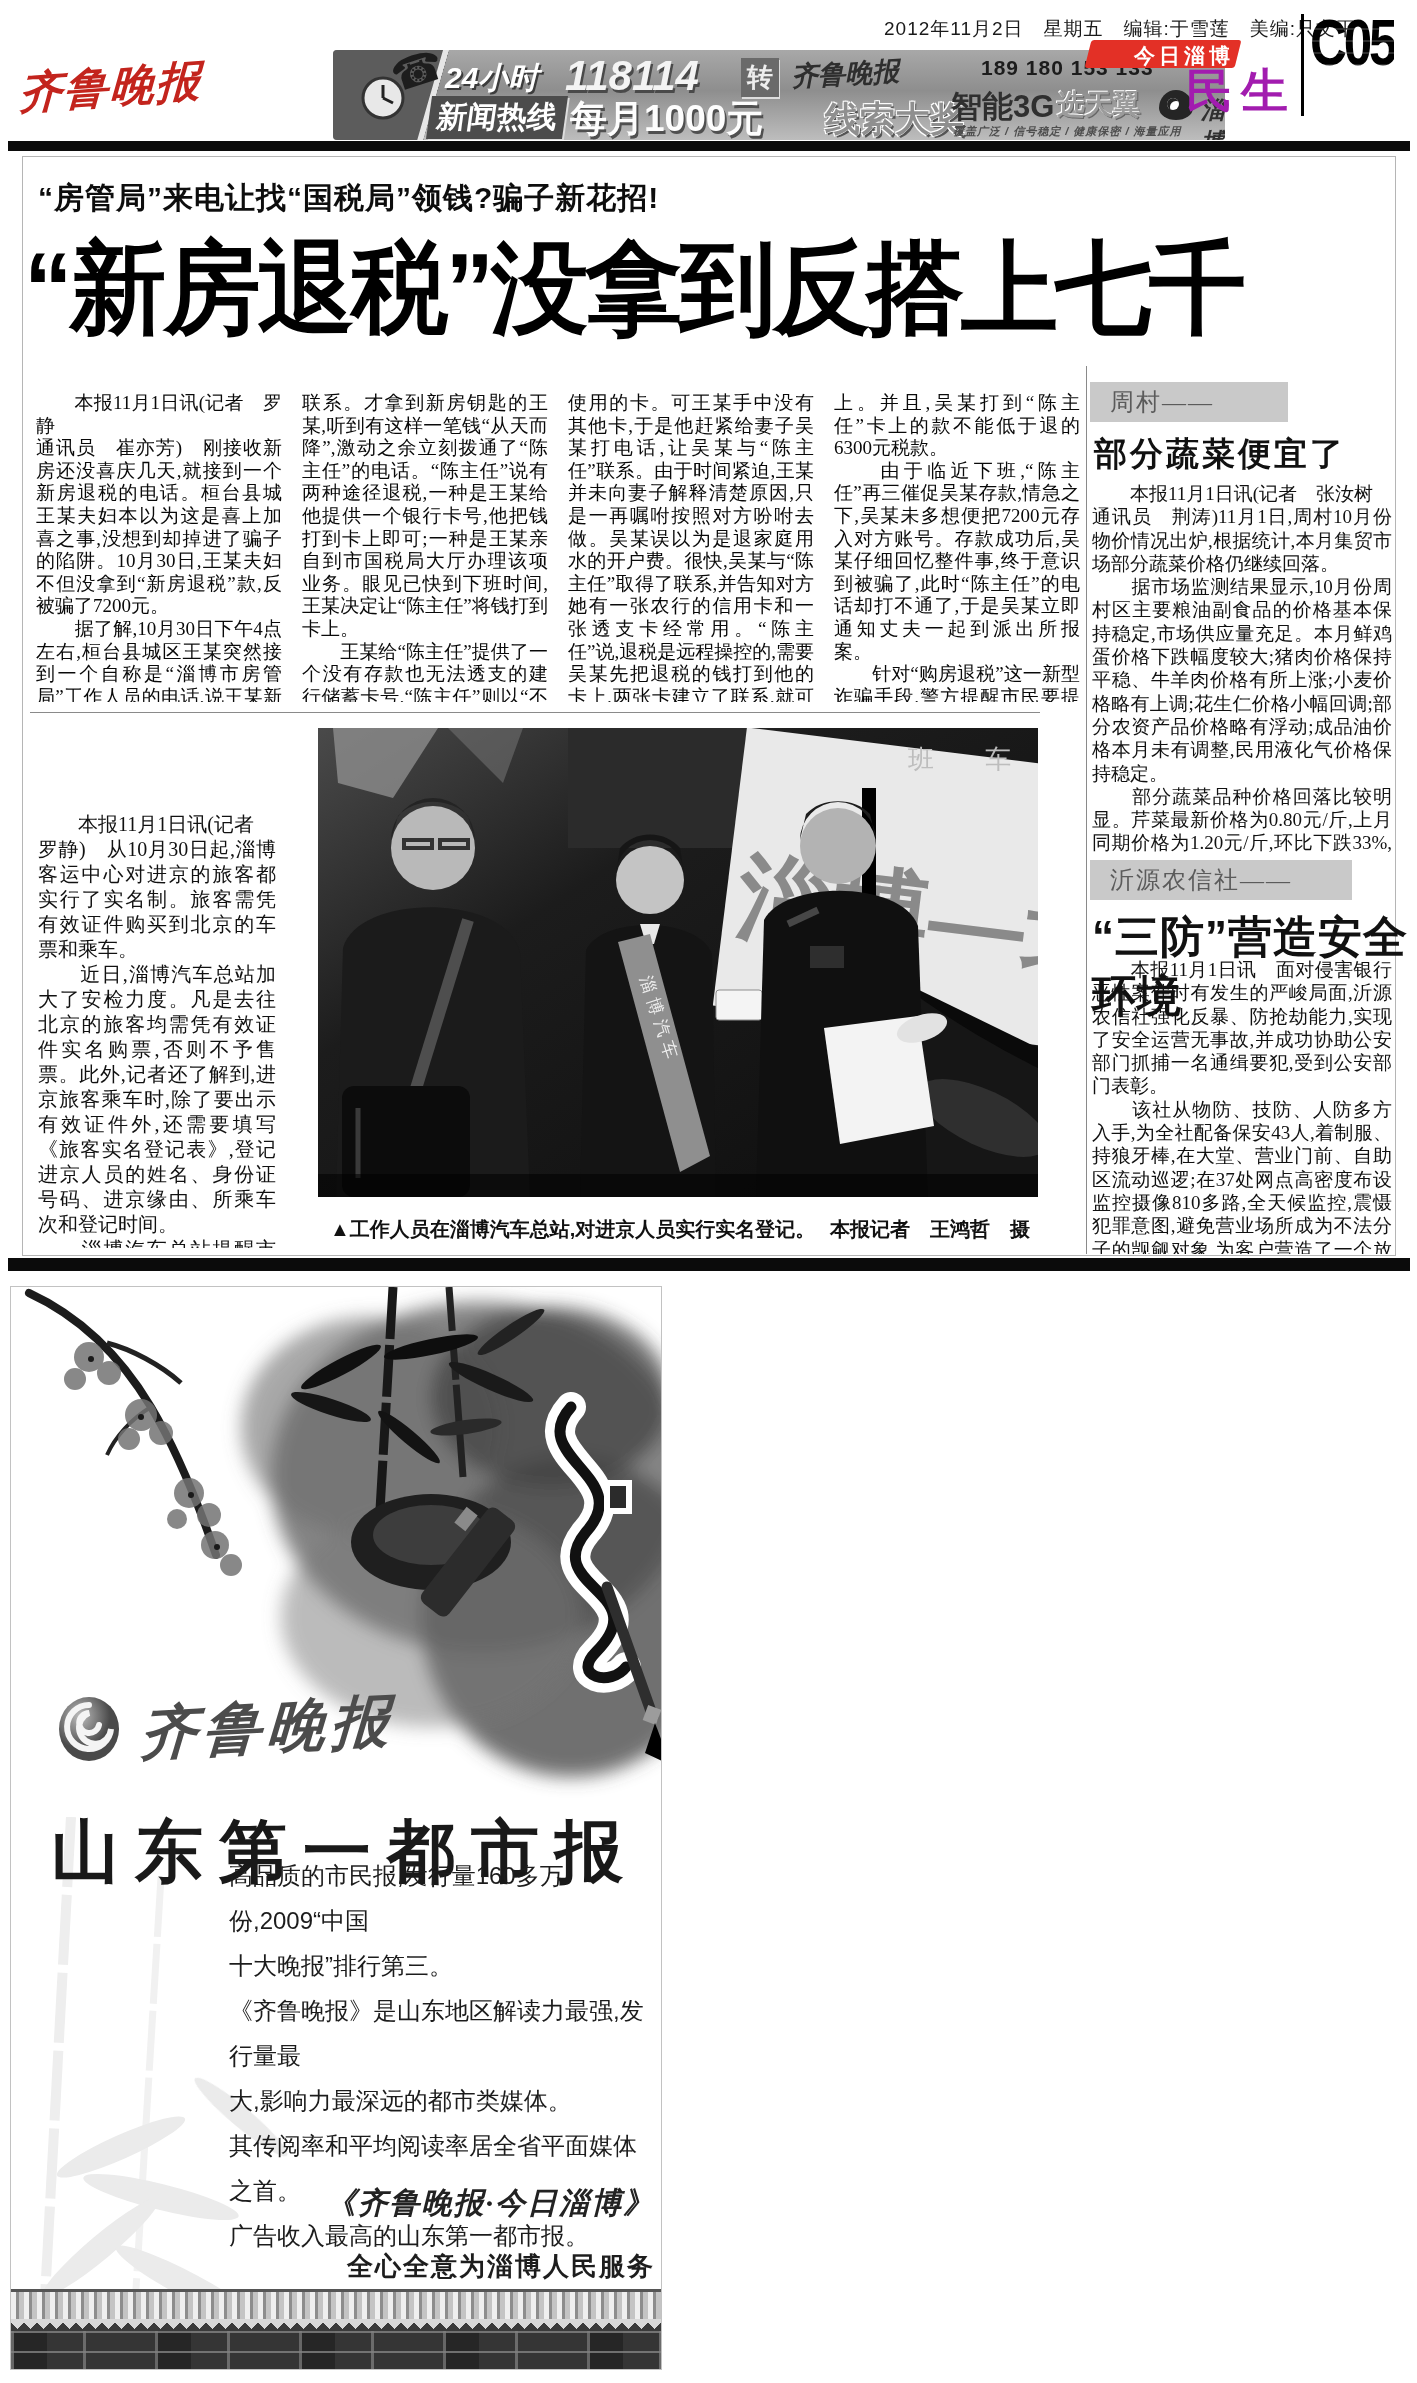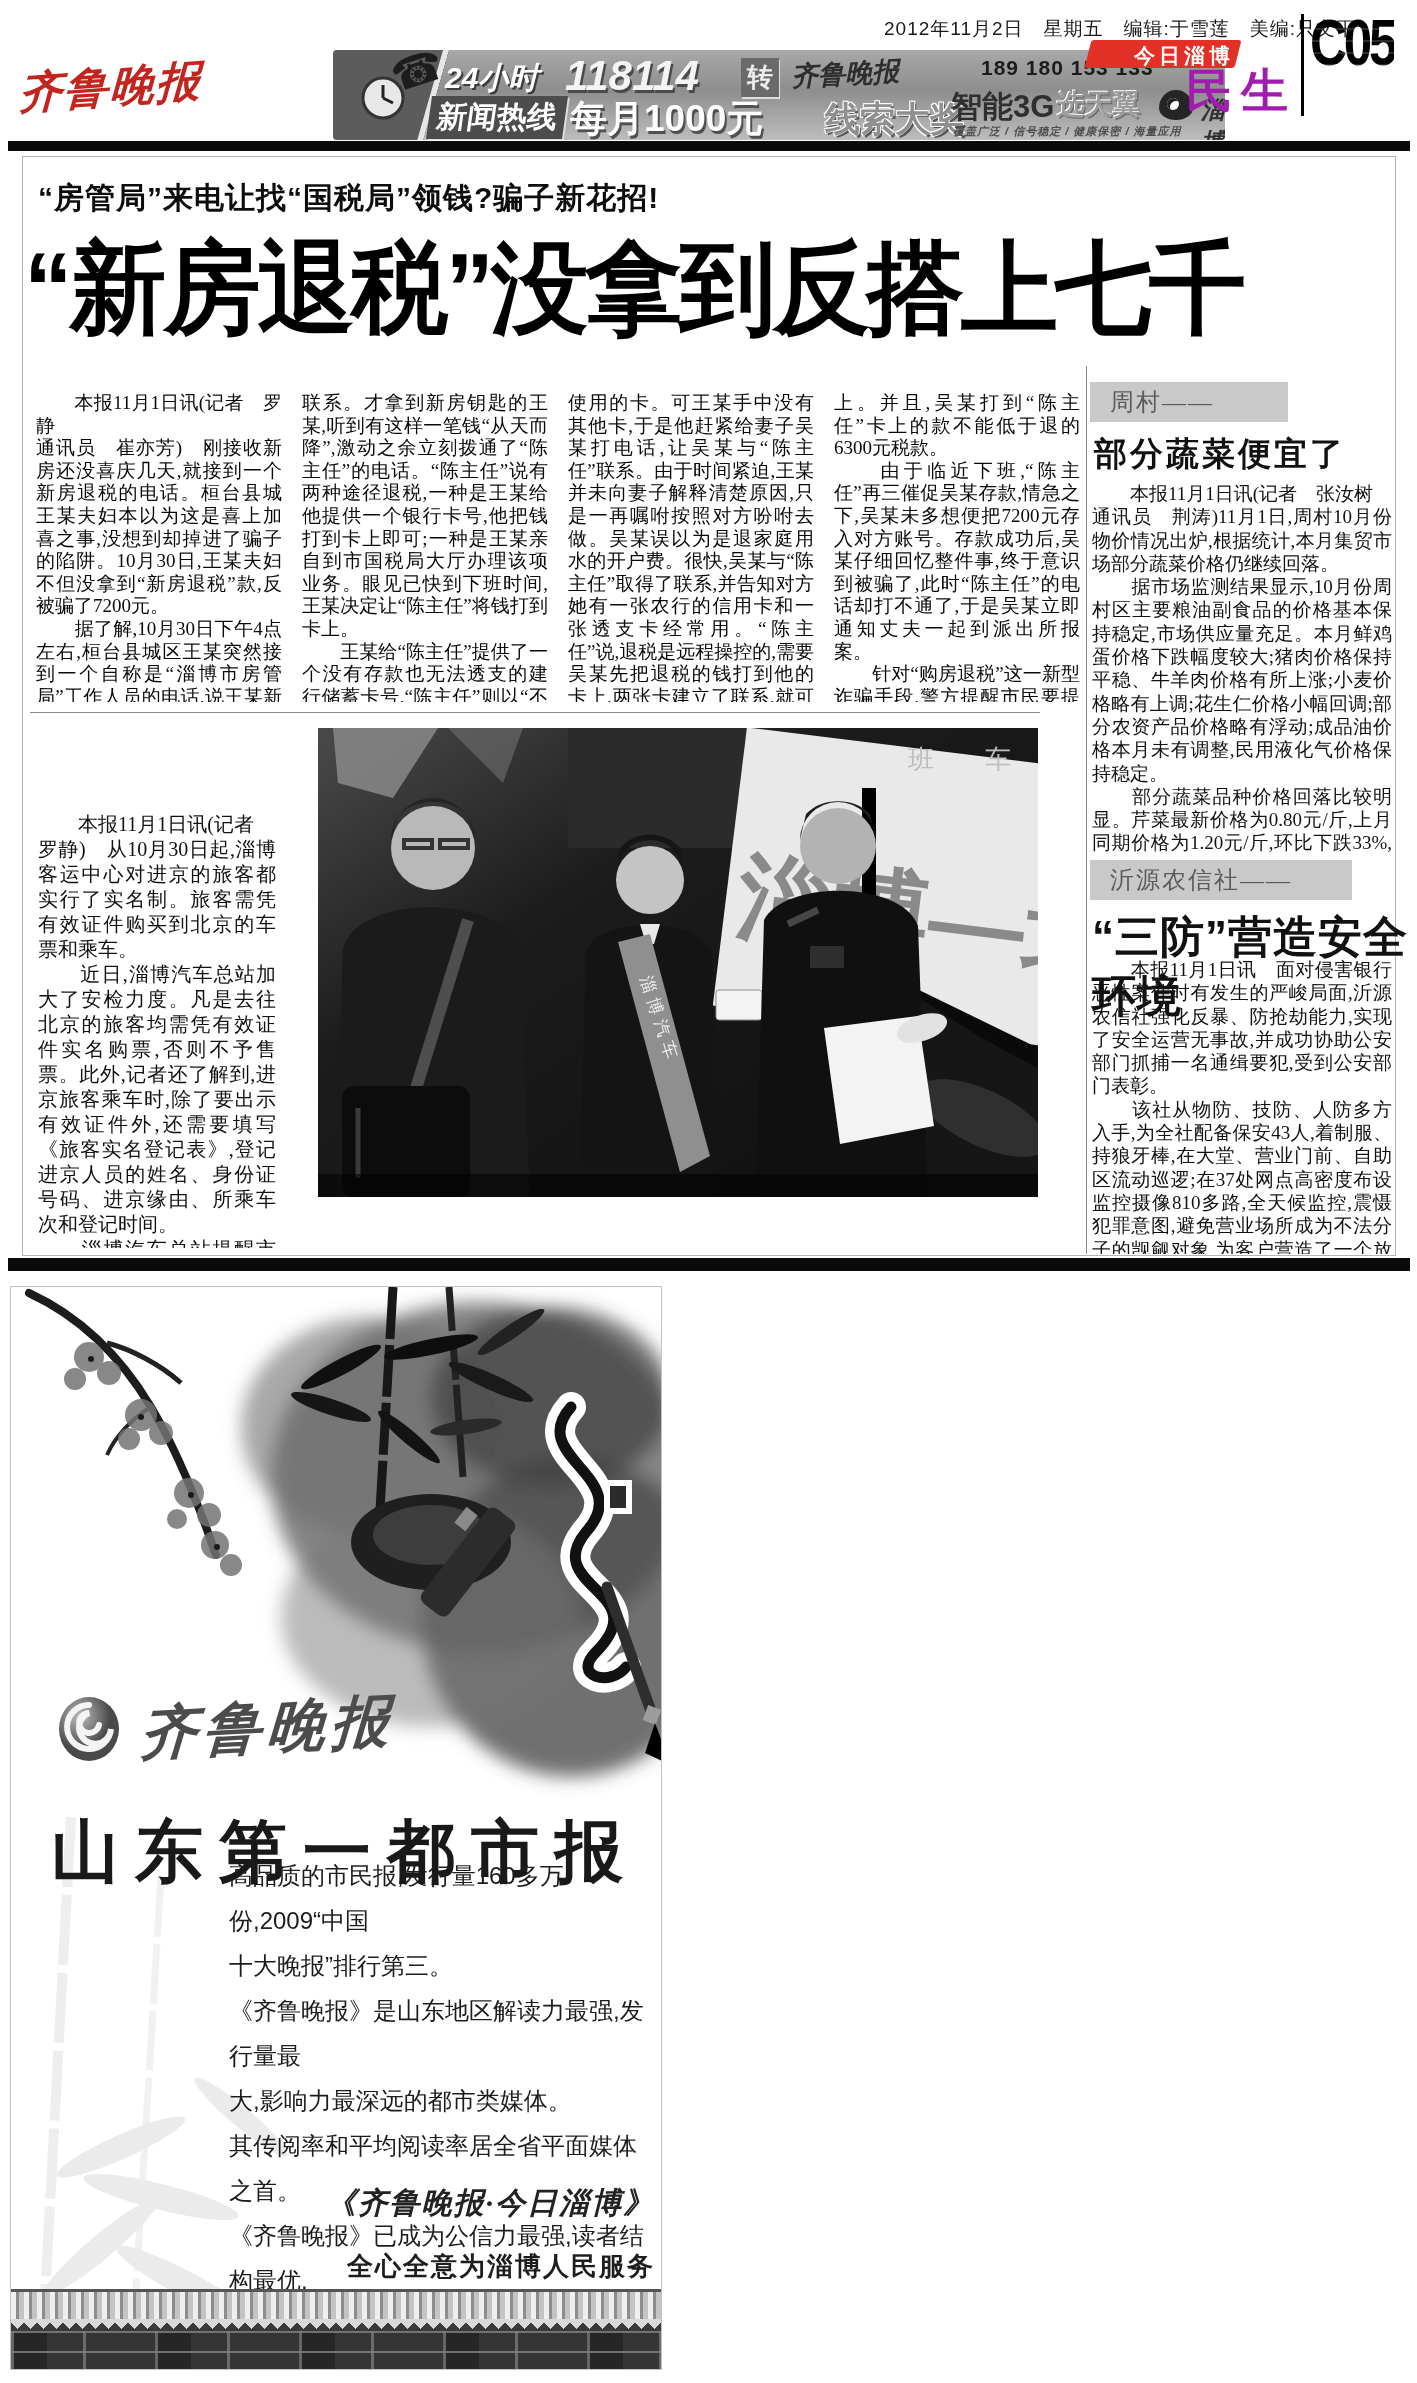--- a/index.html
+++ b/index.html
@@ -254,20 +254,24 @@
         <path d="M446,192 C466,152 584,152 600,198 L610,469 L438,469 Z" fill="#101010"></path>
         <line x1="470" y1="196" x2="500" y2="182" stroke="#474747" stroke-width="7"></line>
         <rect x="492" y="218" width="34" height="22" fill="#2e2e2e"></rect>
         <path d="M506,300 L600,288 L616,398 L522,416 Z" fill="#f3f3f3"></path>
         <ellipse cx="604" cy="300" rx="26" ry="13" fill="#e2e2e2" transform="rotate(-18 604 300)"></ellipse>
       </g>
       <rect x="0" y="446" width="720" height="23" fill="#000" opacity="0.55"></rect>
     </svg>
   </div>
 
+  <div class="abs" id="caption-row">
+    <span>▲工作人员在淄博汽车总站,对进京人员实行实名登记。</span>
+    <span>本报记者　王鸿哲　摄</span>
+  </div>
 
   <div class="abs side-label" id="side1-label">周村——</div>
   <div class="abs" id="side1-headline">部分蔬菜便宜了</div>
   <div class="abs" id="side1-body">　　本报11月1日讯(记者　张汝树
 通讯员　荆涛)11月1日,周村10月份物价情况出炉,根据统计,本月集贸市场部分蔬菜价格仍继续回落。
 　　据市场监测结果显示,10月份周村区主要粮油副食品的价格基本保持稳定,市场供应量充足。本月鲜鸡蛋价格下跌幅度较大;猪肉价格保持平稳、牛羊肉价格有所上涨;小麦价格略有上调;花生仁价格小幅回调;部分农资产品价格略有浮动;成品油价格本月未有调整,民用液化气价格保持稳定。
 　　部分蔬菜品种价格回落比较明显。芹菜最新价格为0.80元/斤,上月同期价格为1.20元/斤,环比下跌33%,同比下跌20%;大白菜最新价格为0.50元/斤,与去年同期价格持平,环比下跌44%;黄瓜、西红柿、青萝卜也都有所下降。</div>
 
   <div class="abs side-label" id="side2-label">沂源农信社——</div>
   <div class="abs" id="side2-headline">“三防”营造安全环境</div>
@@ -380,21 +384,20 @@
     </div>
 
     <div class="ad-abs" id="ad-headline">山东第一都市报</div>
 
     <div class="ad-abs" id="ad-body">
       <div>高品质的市民报,发行量160多万份,2009“中国</div>
       <div>十大晚报”排行第三。</div>
       <div>《齐鲁晚报》是山东地区解读力最强,发行量最</div>
       <div>大,影响力最深远的都市类媒体。</div>
       <div>其传阅率和平均阅读率居全省平面媒体之首。</div>
-      <div>《齐鲁晚报》已成为公信力最强,读者结构最优,</div>
       <div>广告收入最高的山东第一都市报。</div>
     </div>
 
     <div class="ad-abs" id="ad-sub">《齐鲁晚报·今日淄博》</div>
     <div class="ad-abs" id="ad-slogan">全心全意为淄博人民服务</div>
 
     <div class="ad-abs" id="ad-roof"></div>
     <div class="ad-abs" id="ad-roof-teeth"></div>
     <div class="ad-abs" id="ad-wall"></div>
   </div>

